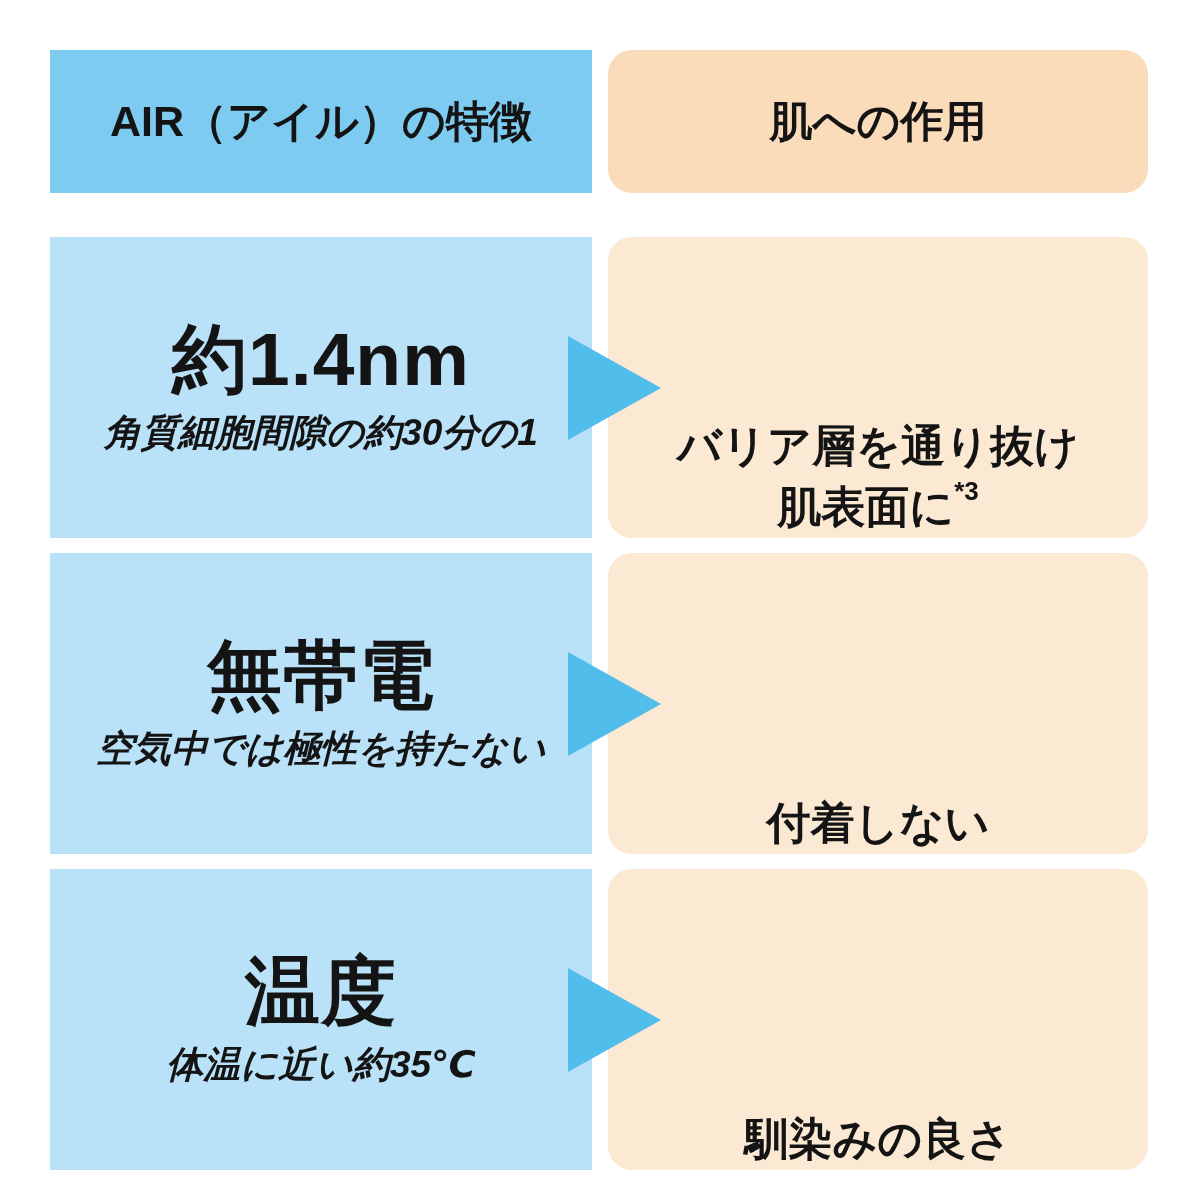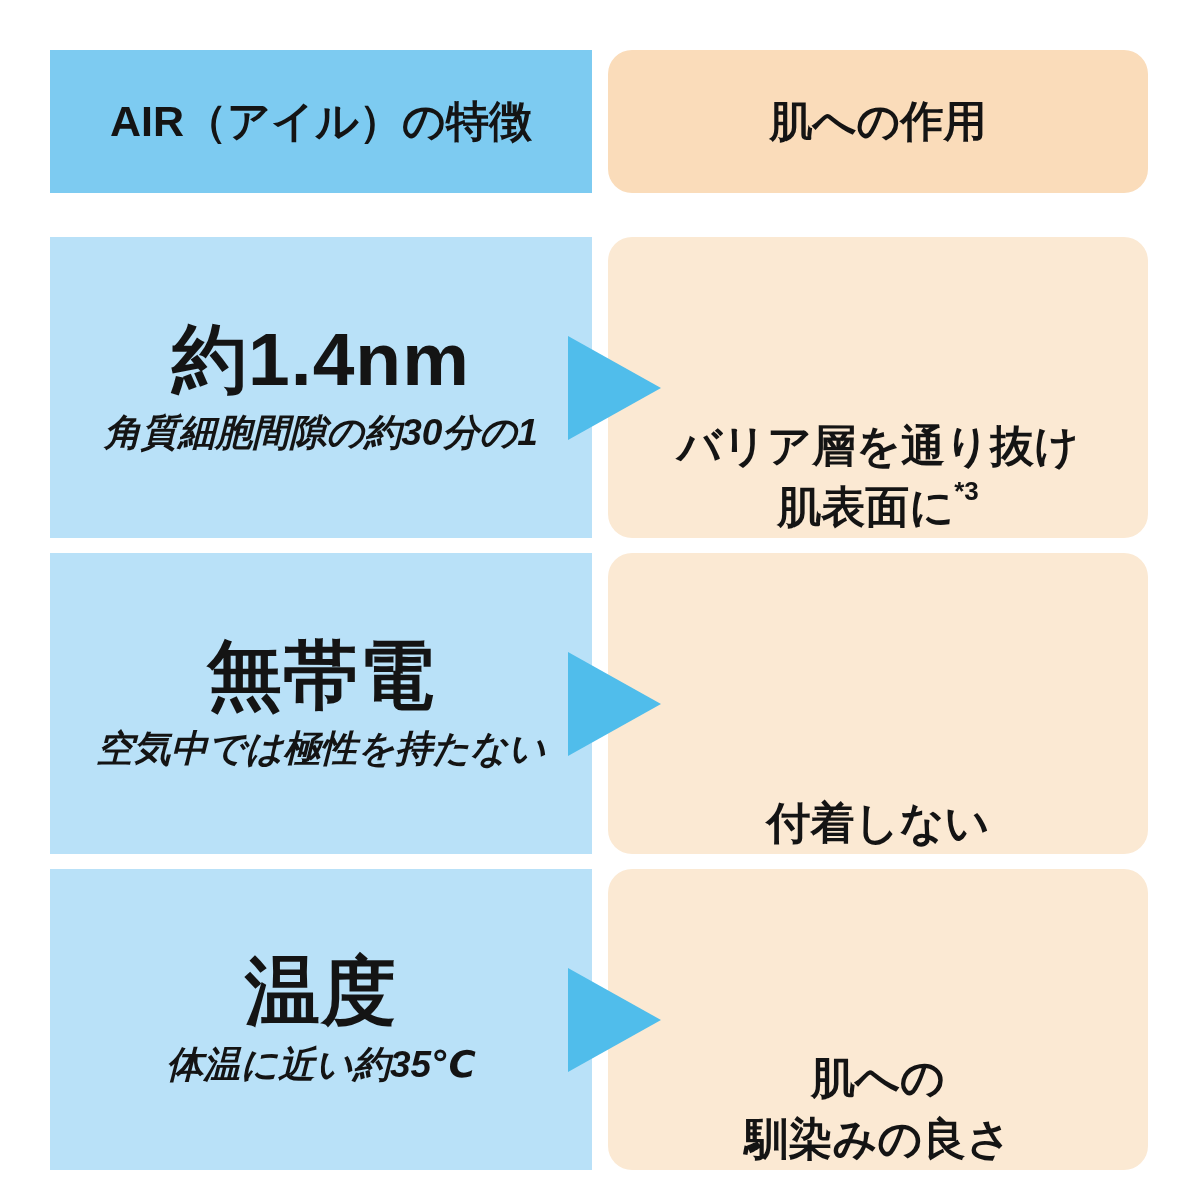--- a/index.html
+++ b/index.html
@@ -121,19 +121,19 @@
   </div>
 
   <div class="row content-row">
     <div class="cell left bg-row-blue">
       <div class="feature-title">温度</div>
       <div class="feature-subtitle">体温に近い約35℃</div>
     </div>
     <div class="arrow-icon"></div>
     <div class="cell right bg-row-peach">
       <div class="effect-text">
-        <span>肌への</span><br>
+        <br>
         <span>馴染みの良さ</span>
       </div>
     </div>
   </div>
 
 </div>
 
 </body></html>

